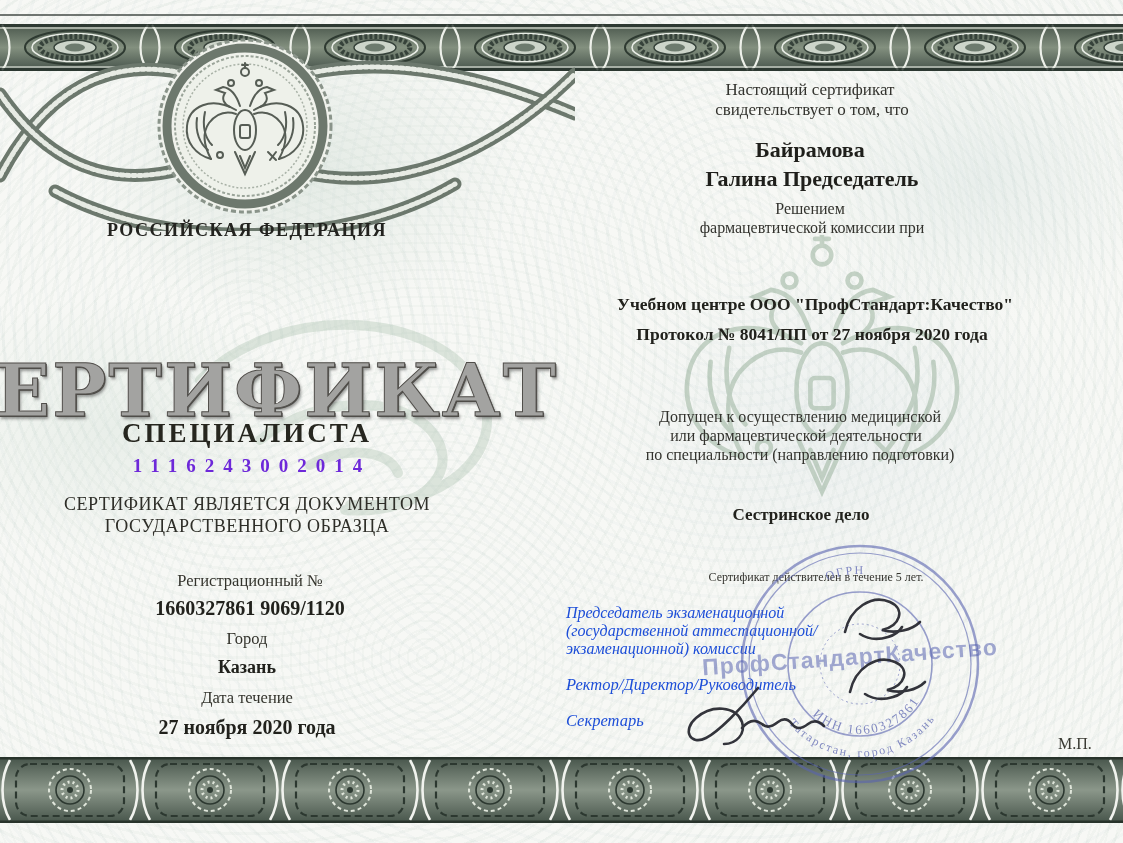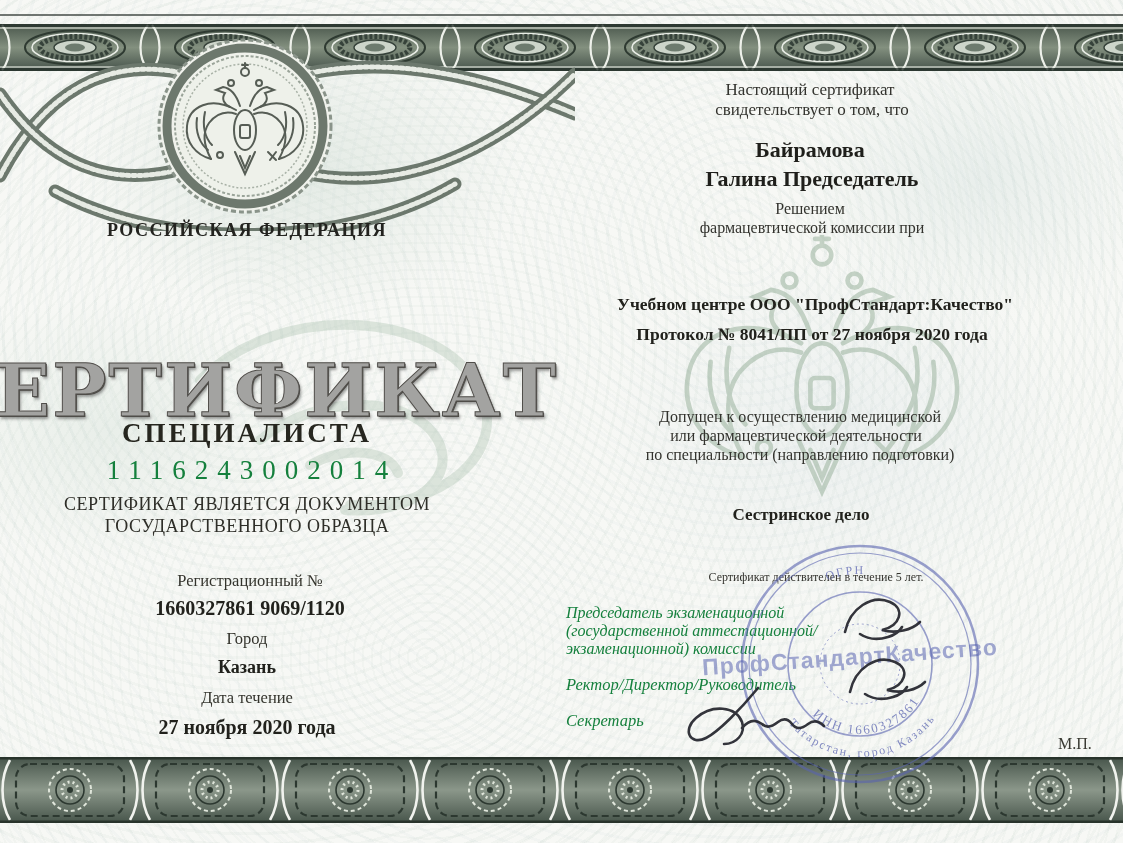--- a/index.html
+++ b/index.html
@@ -31,27 +31,27 @@
   
   .small-serif{font-size:16px; line-height:19px; color:#33332e;}
   .rf-title{font-size:18px; font-weight:bold; letter-spacing:1.5px; color:#23231f;}
   .cert-title{
     font-family:"DejaVu Serif", serif; font-weight:bold; font-size:72px; letter-spacing:2px;
     color:#a3a3a1;
     -webkit-text-stroke:1px #504e4a;
     text-shadow:1px 1px 0 #4e4c48, -1px -1px 0 #f2f2f0, 2px 3px 3px rgba(40,40,40,.45);
   }
   .cert-sub{font-size:27px; font-weight:bold; letter-spacing:3px; color:#26261f;}
-  .cert-num{font-size:27px; font-weight:normal; letter-spacing:9px; color:#15803d;}
+  .cert-num{font-size:19px; font-weight:bold; letter-spacing:9px; color:#6d28d9;}
   .doc-line{font-size:18px; letter-spacing:.5px; color:#2e2e28;}
   .lbl{font-size:16.5px; color:#33332c;}
   .val-b{font-weight:bold; color:#21211c;}
   .holder{font-size:22px; font-weight:bold; color:#1f1f1b;}
   .center-b{font-size:17.5px; font-weight:bold; color:#21211c;}
-  .italic-lbl{font-style:italic; font-size:16px; color:#15803d; line-height:18.5px;}
+  .italic-lbl{font-style:italic; font-size:16px; color:#1d4ed8; line-height:18.5px;}
   .mp{font-size:16px; color:#3a3a33;}
   svg text{font-family:"Liberation Serif", serif;}
 </style>
 </head>
 <body>
 
 <div class="page">
 
   <div class="thin-line"></div>
 

